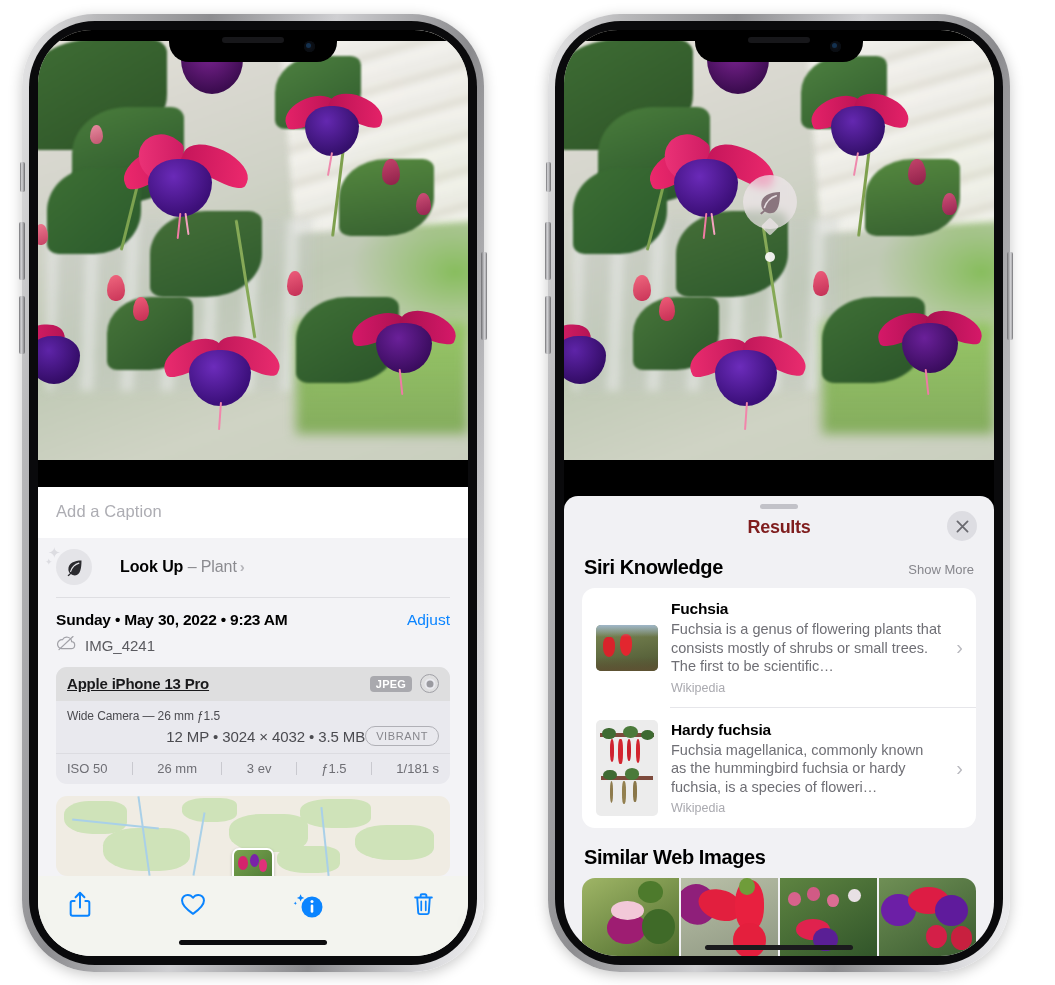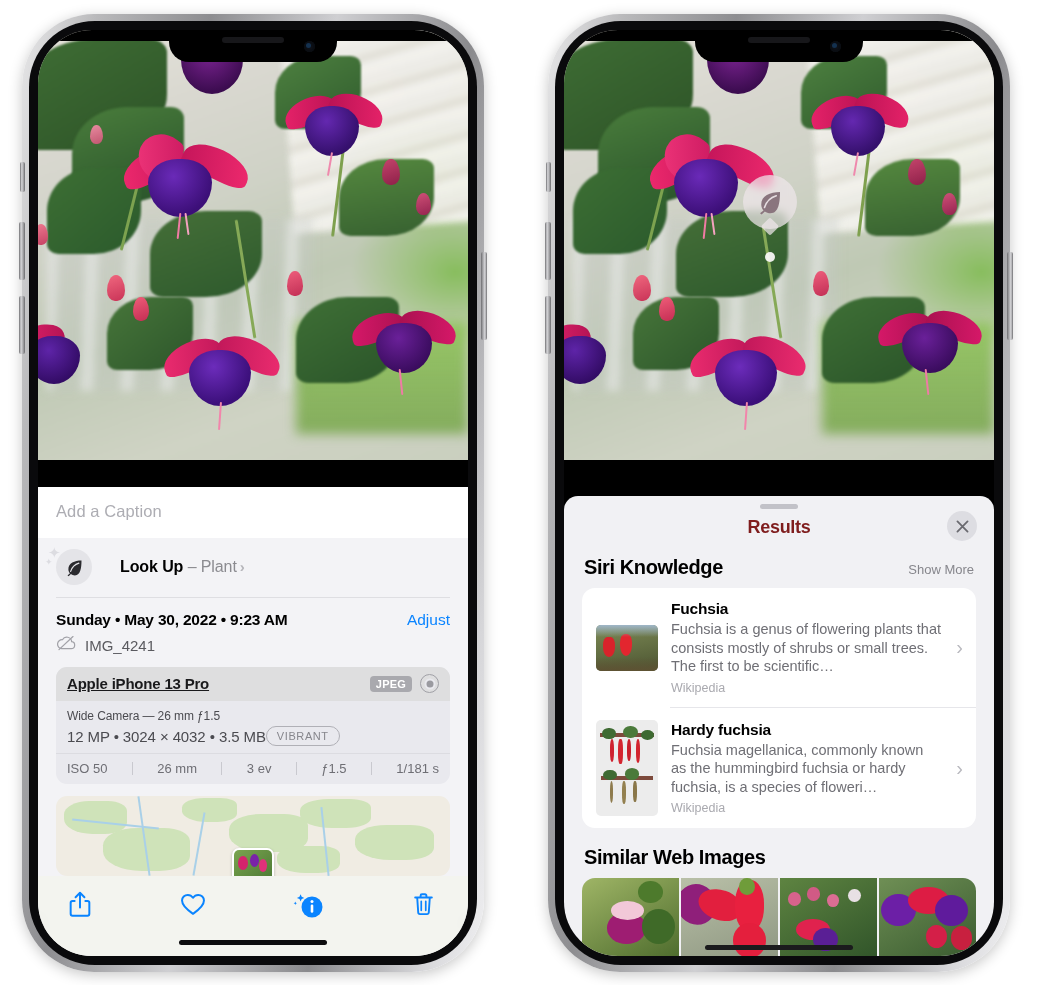--- a/index.html
+++ b/index.html
@@ -143,21 +143,21 @@
   .badge-jpeg {
     background:#a9a9ae; color:#fff; font-size:11px; font-weight:700;
     padding:2px 6px; border-radius:4px; letter-spacing:.2px;
   }
   .lens-ico { width:19px; height:19px; border-radius:50%; border:1.6px solid #a0a0a6; position:relative; }
   .lens-ico::after { content:""; position:absolute; left:50%; top:50%; transform:translate(-50%,-50%);
       width:7px; height:7px; border-radius:50%; background:#9a9aa0; box-shadow:0 0 0 2px #e9e9ee; }
 
   .meta-body { padding:8px 11px 7px; }
   .meta-l1 { font-size:12px; color:#4b4b50; letter-spacing:-.1px; }
-  .meta-l2row { display:flex; align-items:center; justify-content:flex-start; margin-top:3px; }
+  .meta-l2row { display:flex; align-items:center; justify-content:flex-end; margin-top:3px; }
   .meta-l2 { font-size:15px; color:#4b4b50; letter-spacing:-.1px; }
   .badge-vib {
     border:1.2px solid #b0b0b6; color:#86868c; font-size:11px; letter-spacing:.6px;
     padding:3px 10px; border-radius:11px;
   }
   .meta-exif {
     display:flex; align-items:center; justify-content:space-between;
     border-top:1px solid #dcdce1; padding:7px 11px 8px;
   }
   .exif-i { font-size:13px; color:#6e6e74; }

